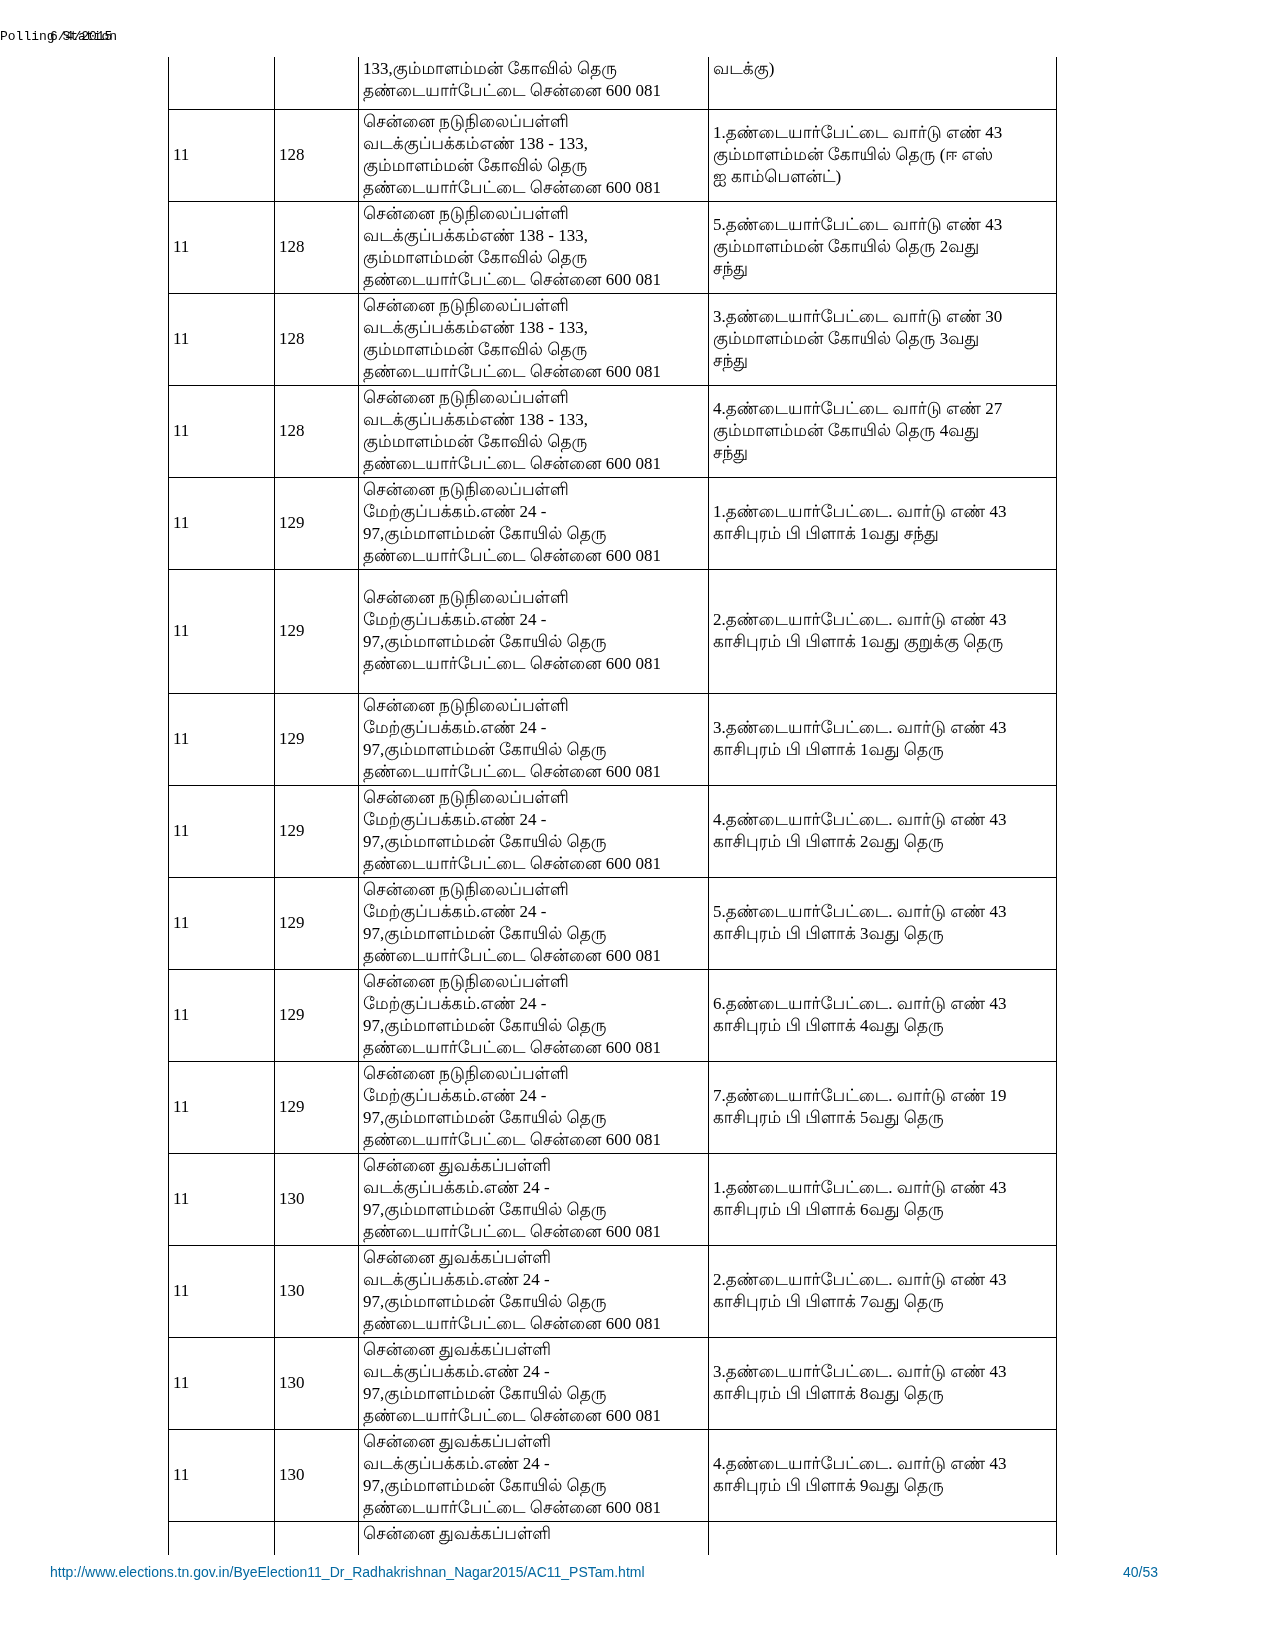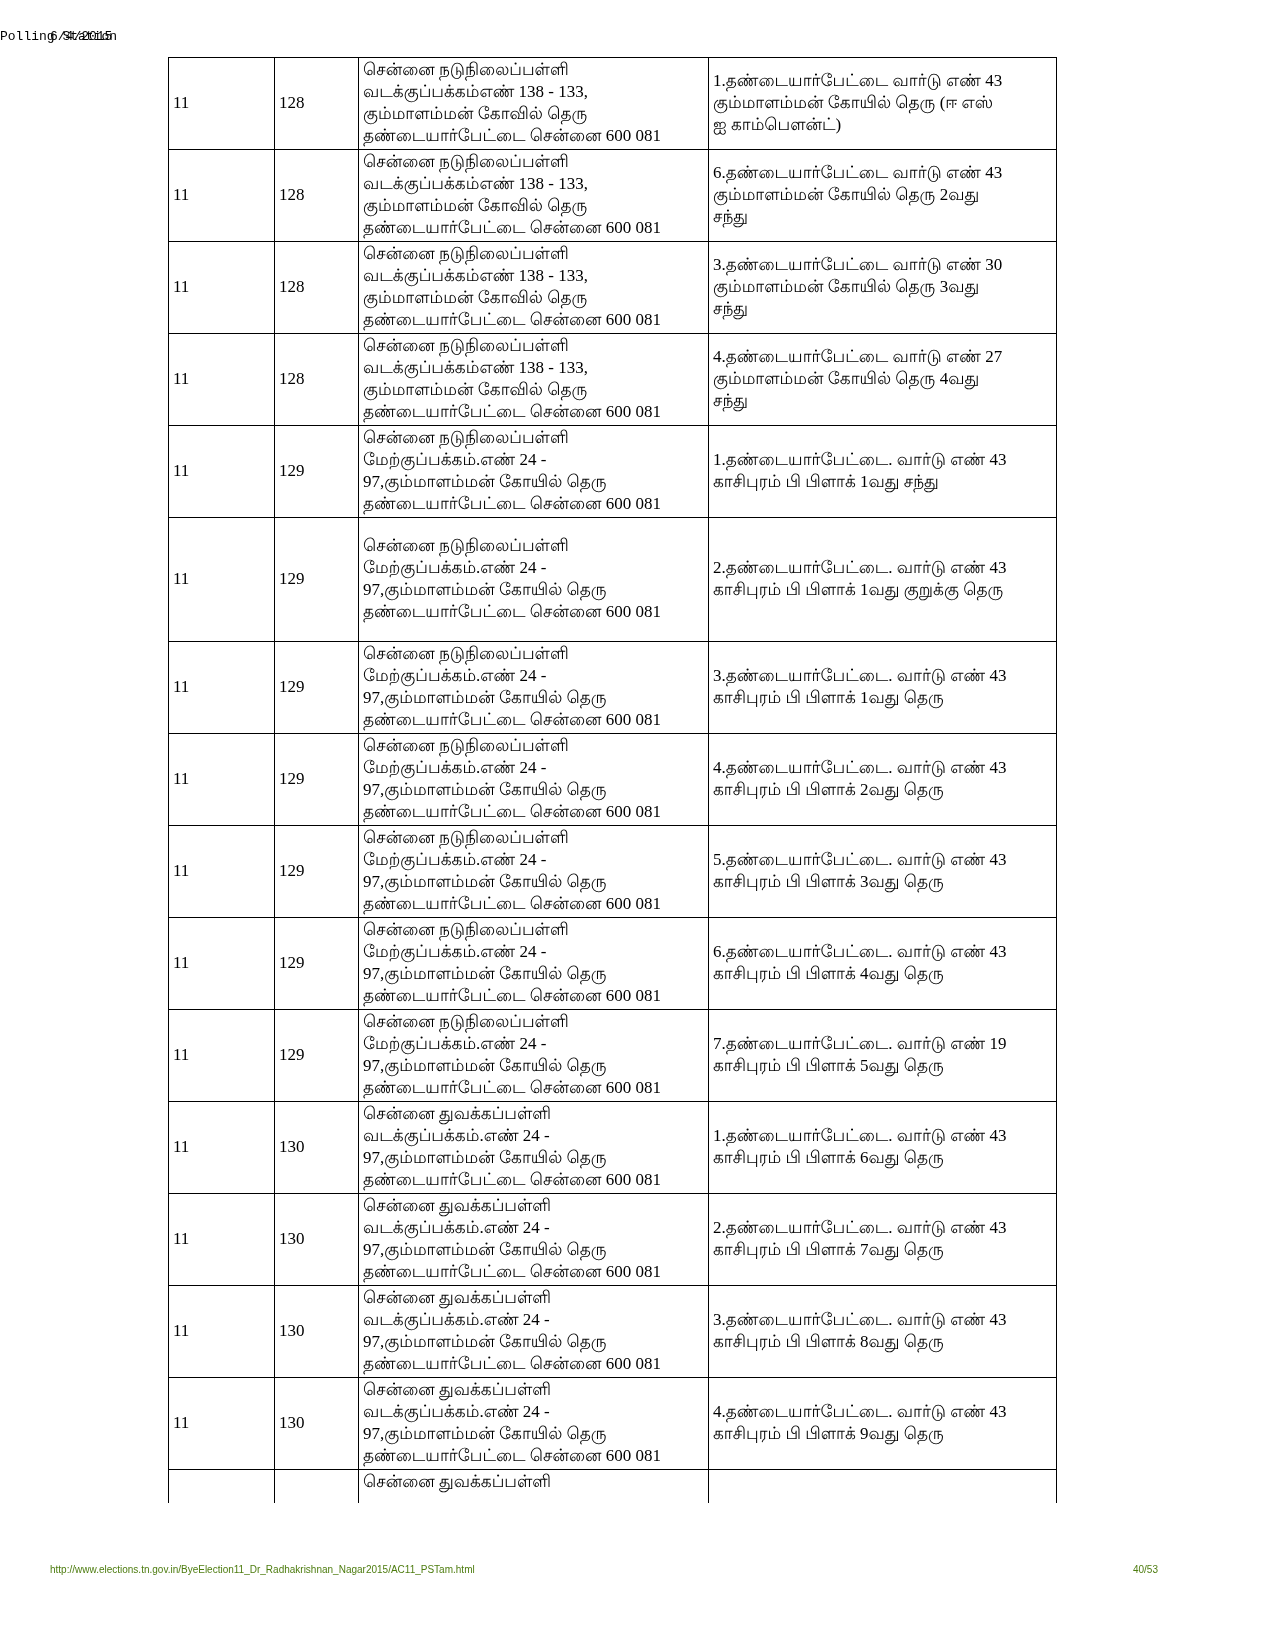--- a/index.html
+++ b/index.html
@@ -35,58 +35,65 @@
     overflow: hidden;
     word-wrap: break-word;
   }
   tr.partial-top td { border-top: none; vertical-align: top; height: 49px; }
   tr.partial-bottom td { border-bottom: none; vertical-align: top; height: 30px; }
   tr.tall td { height: 120px; }
 
   .ftr-txt {
     position: absolute; top: 1564px;
     font-family: "Liberation Sans", sans-serif;
-    font-size: 10px; color: #4d7c0f; text-align: right;
+    font-size: 14px; color: #0369a1; text-align: right;
   }
   .ftr-url { left: 50px; }
   .ftr-page { right: 117px; }
 </style>
 </head>
 <body>
 
 <div class="hdr-txt hdr-date">6/4/2015</div>
 <div class="hdr-txt hdr-title">Polling Station</div>
 
 <table class="ps-table">
   <colgroup>
     <col class="c-sl">
       <col class="c-ps">
       <col class="c-addr">
       <col class="c-area">
   </colgroup>
   <tbody>
+      <tr class="partial-top">
+        <td></td>
+        <td></td>
+        <td>133,கும்மாளம்மன் கோவில் தெரு
+தண்டையார்பேட்டை சென்னை 600 081</td>
+        <td>வடக்கு)</td>
+      </tr>
       <tr>
         <td>11</td>
         <td>128</td>
         <td>சென்னை நடுநிலைப்பள்ளி
 வடக்குப்பக்கம்எண் 138 - 133,
 கும்மாளம்மன் கோவில் தெரு
 தண்டையார்பேட்டை சென்னை 600 081</td>
         <td>1.தண்டையார்பேட்டை வார்டு எண் 43
 கும்மாளம்மன் கோயில் தெரு (ஈ எஸ்
 ஐ காம்பெளன்ட்)</td>
       </tr>
       <tr>
         <td>11</td>
         <td>128</td>
         <td>சென்னை நடுநிலைப்பள்ளி
 வடக்குப்பக்கம்எண் 138 - 133,
 கும்மாளம்மன் கோவில் தெரு
 தண்டையார்பேட்டை சென்னை 600 081</td>
-        <td>6.தண்டையார்பேட்டை வார்டு எண் 43
+        <td>5.தண்டையார்பேட்டை வார்டு எண் 43
 கும்மாளம்மன் கோயில் தெரு 2வது
 சந்து</td>
       </tr>
       <tr>
         <td>11</td>
         <td>128</td>
         <td>சென்னை நடுநிலைப்பள்ளி
 வடக்குப்பக்கம்எண் 138 - 133,
 கும்மாளம்மன் கோவில் தெரு
 தண்டையார்பேட்டை சென்னை 600 081</td>

